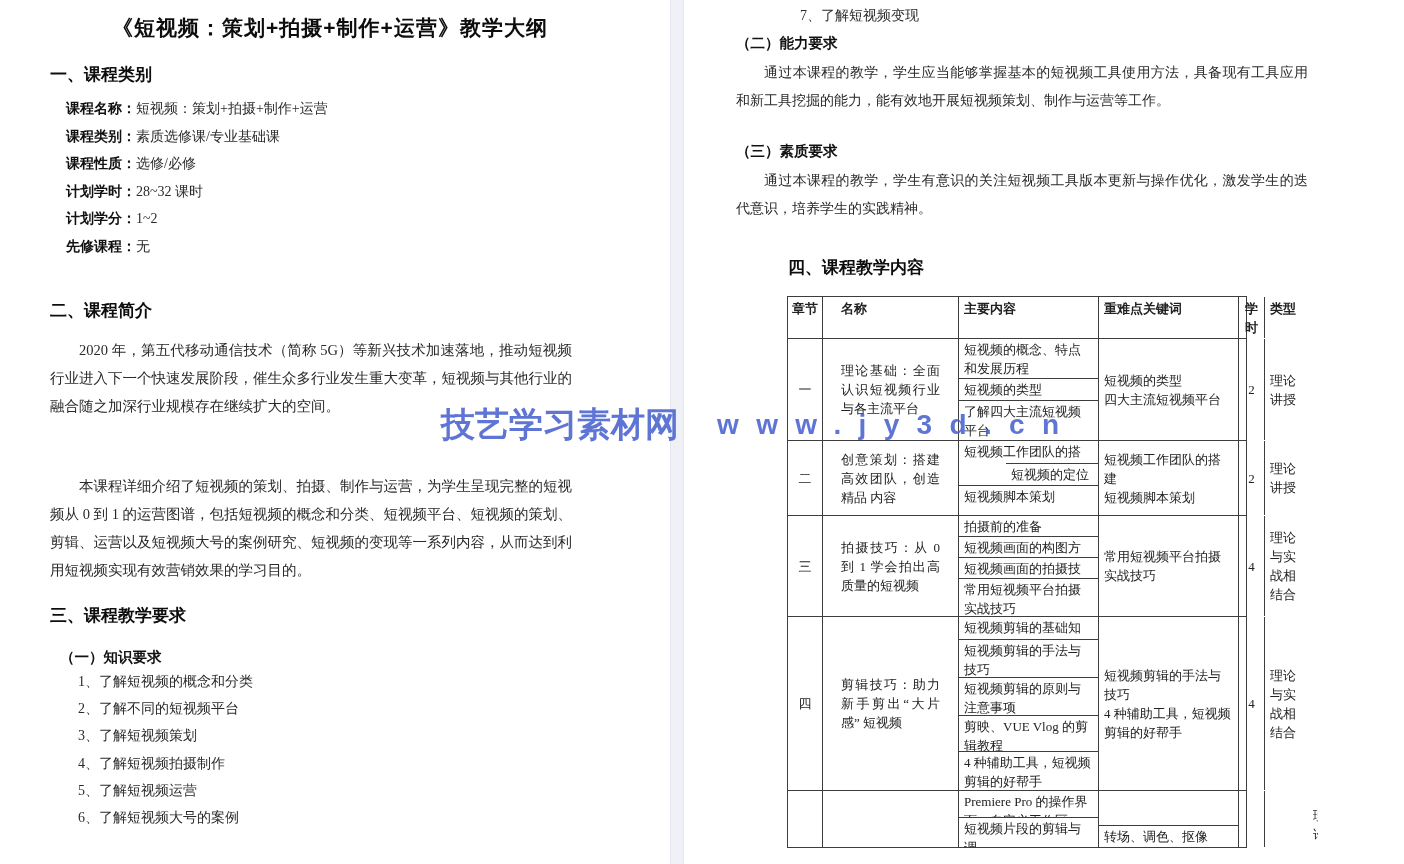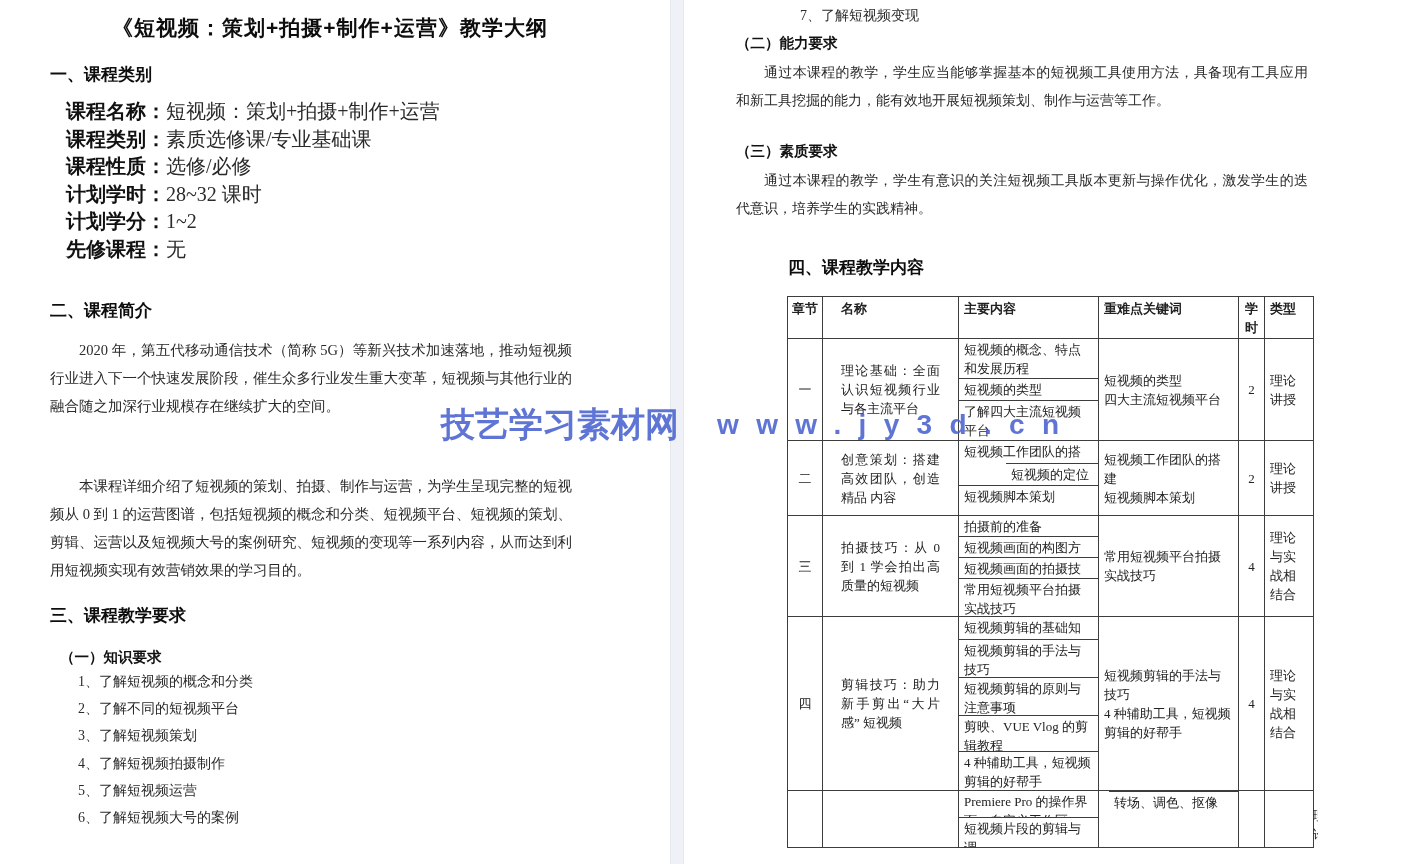--- a/index.html
+++ b/index.html
@@ -18,50 +18,50 @@
                font-family:"Liberation Sans", sans-serif; font-weight:bold;
                font-size:21px; color:#0d0d0d; letter-spacing:1px; }
 
   .sec-heading { font-family:"Liberation Sans", sans-serif; font-weight:bold;
                  font-size:17px; color:#0d0d0d; }
 
   .sub-heading { font-family:"Liberation Sans", sans-serif; font-weight:bold;
                  font-size:14.5px; color:#111; }
 
   .info-list { left:66px; top:100px; }
-  .info-item { height:27.5px; font-size:20px; line-height:22px; white-space:nowrap; }
+  .info-item { height:27.5px; font-size:14px; line-height:16px; white-space:nowrap; }
   .info-label { font-family:"Liberation Sans", sans-serif; font-weight:bold; color:#111; }
   .info-value { color:#2a2a2a; }
 
   .para { font-size:14.5px; line-height:28px; color:#2a2a2a; text-align:justify;
           text-indent:2em; word-break:break-all; }
 
   .k-list { left:78px; top:672px; }
   .k-item { height:27.2px; font-size:14px; line-height:20px; color:#2a2a2a; white-space:nowrap; }
 
   
-  .ttable { left:103px; top:296px; width:527px; border:1px solid #3d3d3d;
+  .ttable { left:103px; top:296px; width:460px; border:1px solid #3d3d3d;
             font-size:13px; line-height:19px; color:#222; }
   .trow { display:flex; width:100%; }
   .trow + .trow { border-top:1px solid #3d3d3d; }
   .cell { flex:0 0 auto; overflow:hidden; }
   .cell + .cell { border-left:1px solid #3d3d3d; }
   .c-ch   { width:34px;  display:flex; align-items:center; justify-content:center; }
   .c-name { width:136px; display:flex; align-items:center; padding:2px 18px; }
   .c-main { width:140px; display:flex; flex-direction:column; }
   .c-key  { width:140px; display:flex; align-items:center; padding:2px 5px; white-space:pre-line; }
   .c-hours{ width:26px;  display:flex; align-items:center; justify-content:center; word-break:break-all; text-align:center; }
   .c-type { width:49px;  display:flex; align-items:center; padding:2px 5px; word-break:break-all; }
   .hdr .c-name, .hdr .c-main, .hdr .c-key, .hdr .c-type { align-items:flex-start; font-family:"Liberation Sans", sans-serif; font-weight:bold; }
   .hdr .c-ch, .hdr .c-hours { align-items:flex-start; padding-top:2px; font-family:"Liberation Sans", sans-serif; font-weight:bold; }
   .sub { padding:1px 5px; word-break:break-all; overflow:hidden; }
   .sub + .sub { border-top:1px solid #3d3d3d; }
   .sub.fill { flex:1 1 auto; }
   .wrap-text { word-break:break-all; text-align:justify; }
-  .c-key.split { align-items:stretch; padding:0; white-space:pre-line; }
+  .c-key.split { flex-direction:column; align-items:stretch; padding:0; white-space:pre-line; }
   .c-key.split .sub + .sub { border-top:1px solid #3d3d3d; }
   .bottom-align { align-items:flex-end; padding-bottom:3px;padding-left:48px; }
 
   
   .watermark { left:441px; top:402px; z-index:9; white-space:nowrap; pointer-events:none;
                display:flex; align-items:center; opacity:0.88; }
   .wm-name { font-family:"Liberation Sans", sans-serif; font-weight:bold; font-size:34px; letter-spacing:0; }
   .wm-url  { font-family:Liberation Sans, sans-serif; font-weight:bold; font-size:28px;
              letter-spacing:0.62em; margin-left:38px; }
 </style>

